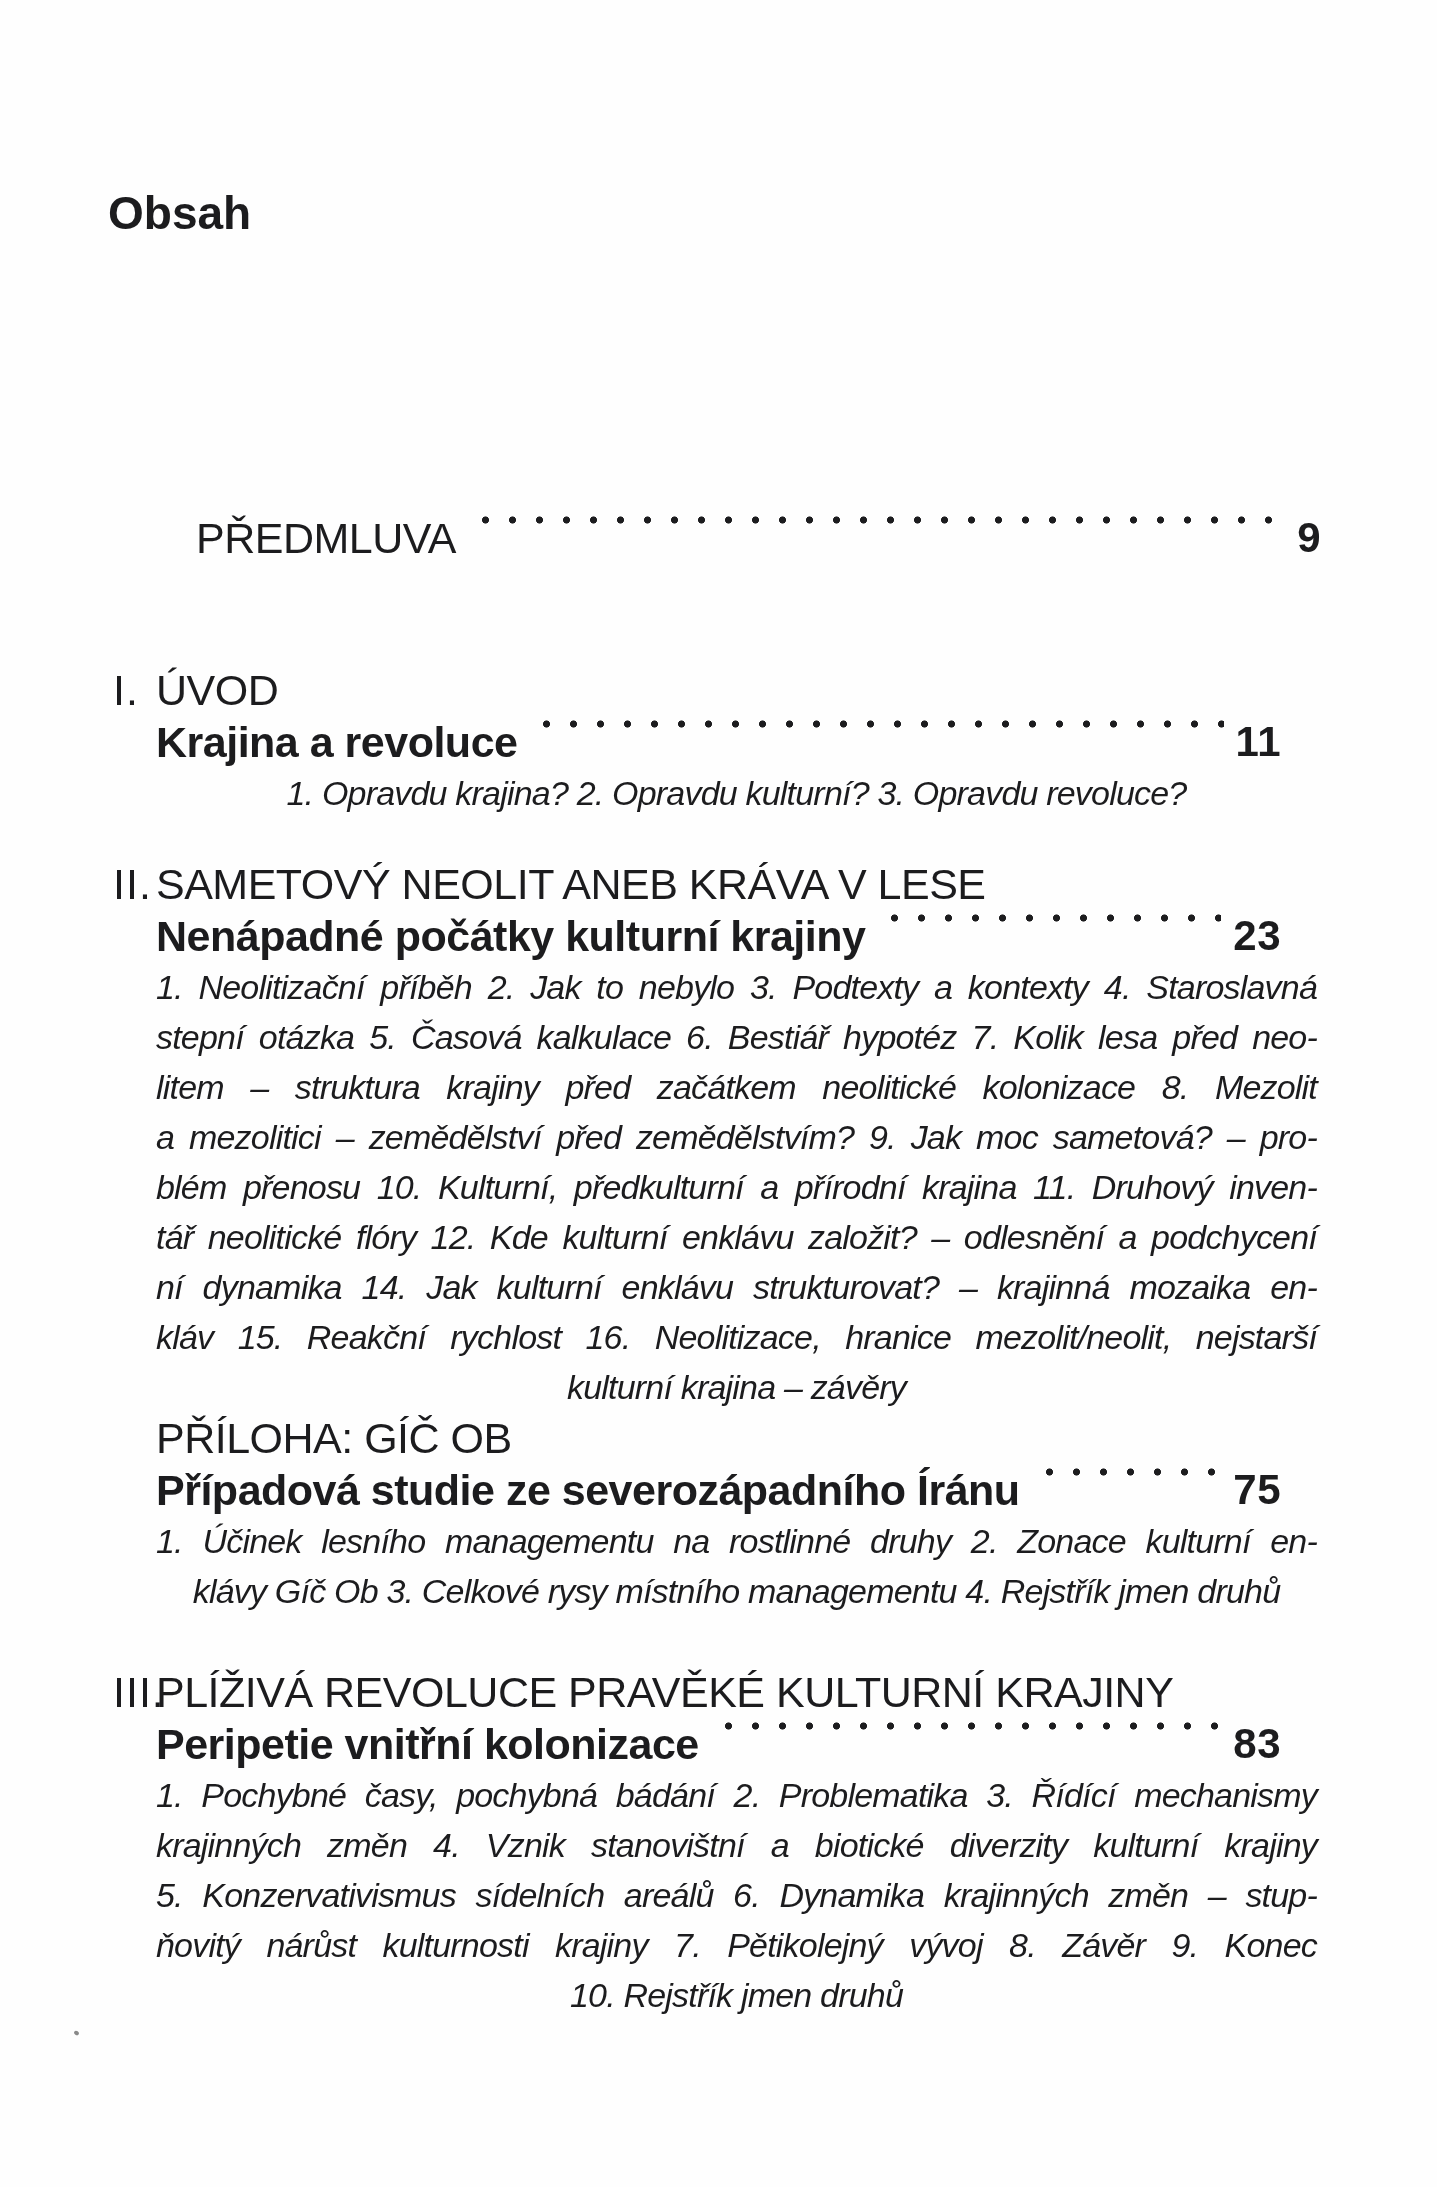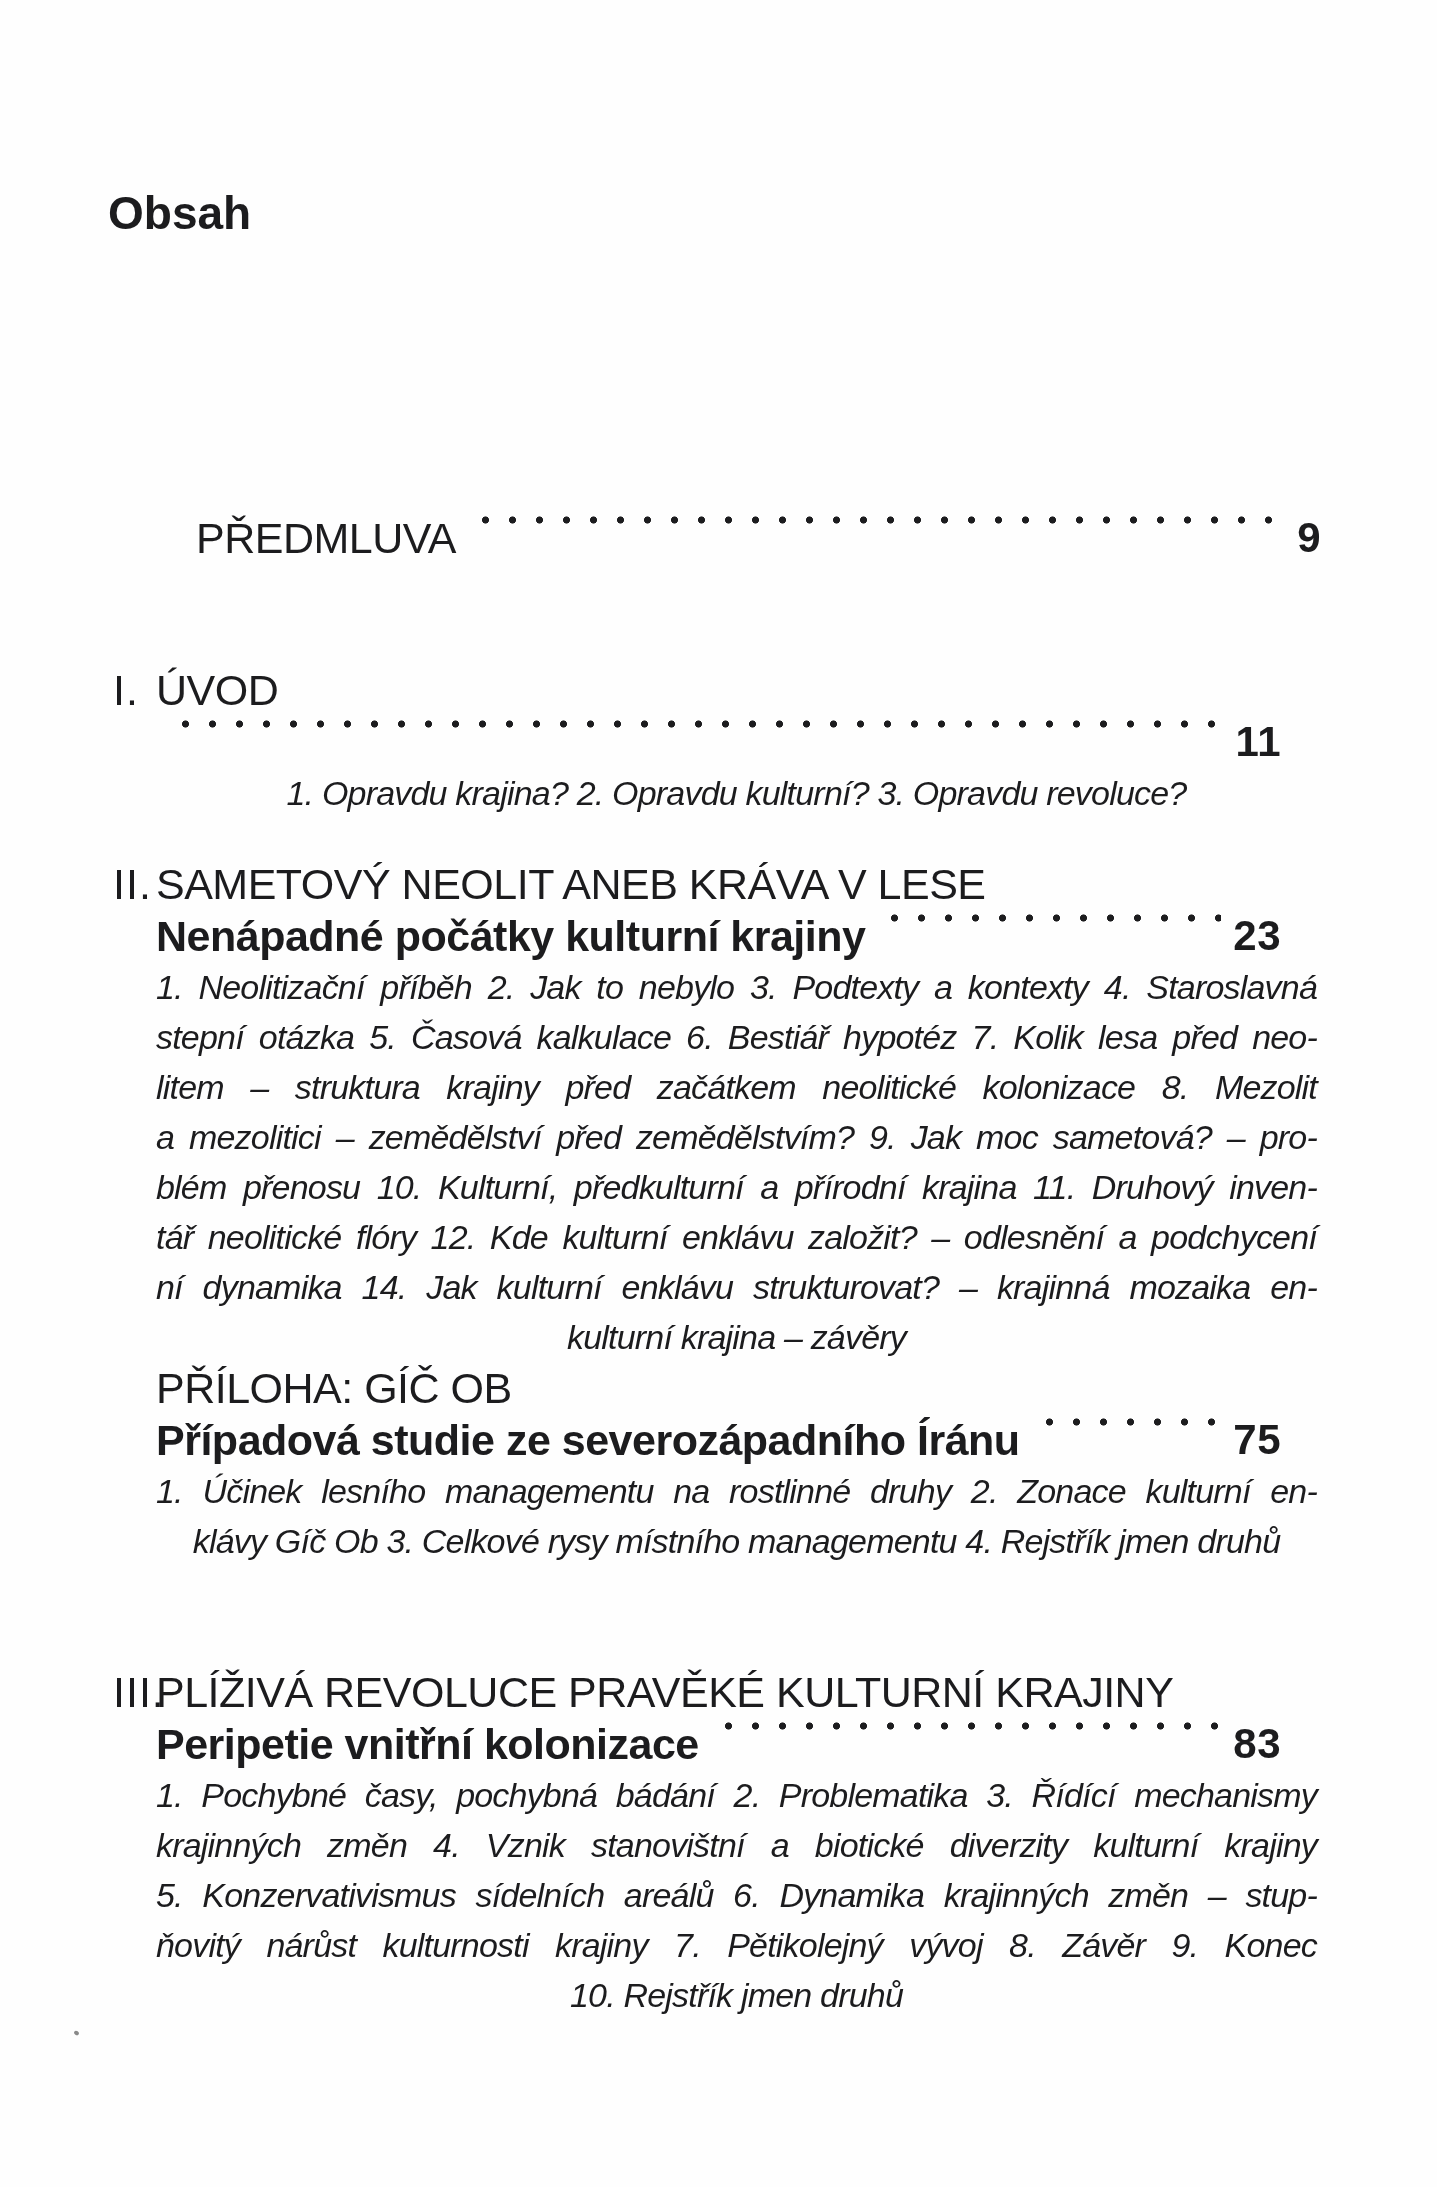--- a/index.html
+++ b/index.html
@@ -113,20 +113,21 @@
     <span class="caps">PŘEDMLUVA</span>
     <span class="leader"></span>
     <span class="pagenum">9</span>
   </div>
 
   <section class="sec" style="top:664px">
     <span class="numeral">I.</span>
     <div class="content">
       <div class="heading-line caps">ÚVOD</div>
       <div class="row">
+        <span class="boldlabel">Krajina a revoluce</span>
         <span class="leader"></span>
         <span class="pagenum">11</span>
       </div>
       <div class="iline last">1. Opravdu krajina? 2. Opravdu kulturní? 3. Opravdu revoluce?</div>
     </div>
   </section>
 
   <section class="sec" style="top:858px">
     <span class="numeral">II.</span>
     <div class="content">
@@ -136,20 +137,21 @@
         <span class="leader"></span>
         <span class="pagenum">23</span>
       </div>
       <div class="iline">1. Neolitizační příběh 2. Jak to nebylo 3. Podtexty a kontexty 4. Staroslavná</div>
       <div class="iline">stepní otázka 5. Časová kalkulace 6. Bestiář hypotéz 7. Kolik lesa před neo-</div>
       <div class="iline">litem – struktura krajiny před začátkem neolitické kolonizace 8. Mezolit</div>
       <div class="iline">a mezolitici – zemědělství před zemědělstvím? 9. Jak moc sametová? – pro-</div>
       <div class="iline">blém přenosu 10. Kulturní, předkulturní a přírodní krajina 11. Druhový inven-</div>
       <div class="iline">tář neolitické flóry 12. Kde kulturní enklávu založit? – odlesnění a podchycení</div>
       <div class="iline">ní dynamika 14. Jak kulturní enklávu strukturovat? – krajinná mozaika en-</div>
+      <div class="iline">kláv 15. Reakční rychlost 16. Neolitizace, hranice mezolit/neolit, nejstarší</div>
       <div class="iline last">kulturní krajina – závěry</div>
       <div class="heading-line caps">PŘÍLOHA: GÍČ OB</div>
       <div class="row">
         <span class="boldlabel">Případová studie ze severozápadního Íránu</span>
         <span class="leader"></span>
         <span class="pagenum">75</span>
       </div>
       <div class="iline">1. Účinek lesního managementu na rostlinné druhy 2. Zonace kulturní en-</div>
       <div class="iline last">klávy Gíč Ob 3. Celkové rysy místního managementu 4. Rejstřík jmen druhů</div>
     </div>

